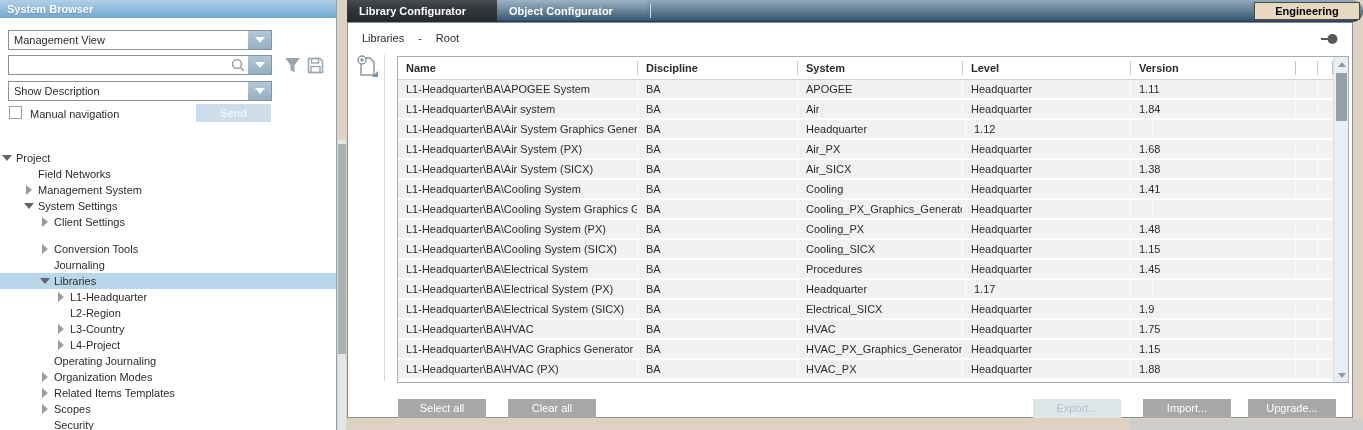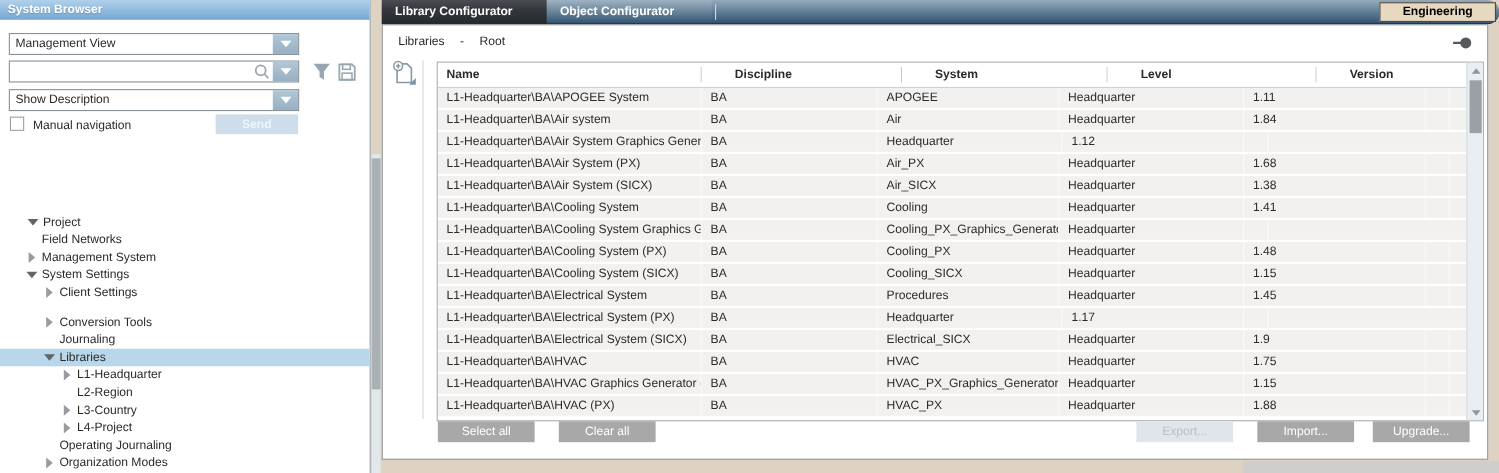--- a/index.html
+++ b/index.html
@@ -50,36 +50,36 @@
   .rp-content{position:absolute;left:347px;top:22px;width:1006px;height:396px;background:#fff;border:1px solid #8b9094;}
   .breadcrumb{position:absolute;left:14px;top:9px;display:flex;gap:14px;align-items:center;}
   .pin-icon{position:absolute;right:14px;top:10px;width:18px;height:12px;}
   .newdoc-icon{position:absolute;left:8px;top:32px;width:24px;height:24px;}
   .icon-strip-divider{position:absolute;left:36px;top:32px;width:1px;height:326px;background:#d3d6d8;}
 
   
   .table-frame{position:absolute;left:49px;top:33px;width:952px;height:327px;border:1px solid #a9adb0;background:#fff;display:flex;flex-direction:column;}
   .t-inner{display:flex;flex:1;}
   .t-grid{flex:1;overflow:hidden;}
-  .t-header{display:flex;height:23px;background:#fff;border-bottom:1px solid #cfd2d4;gap:22px;}
+  .t-header{display:flex;height:23px;background:#fff;border-bottom:1px solid #cfd2d4;}
   .hcell{font-weight:bold;line-height:23px;padding-left:8px;position:relative;white-space:nowrap;overflow:hidden;}
   .hcell::after{content:'';position:absolute;right:0;top:4px;bottom:4px;width:1px;background:#c4c8ca;}
   .t-row{display:flex;height:20px;background:#f2f1ef;border-bottom:2px solid #fff;}
   .cell{line-height:18px;padding-left:8px;white-space:nowrap;overflow:hidden;border-right:1px solid #fafaf9;}
   .col-0{width:240px;flex:none;} .col-1{width:160px;flex:none;} .col-2{width:165px;flex:none;}
   .col-3{width:168px;flex:none;} .col-4{width:165px;flex:none;} .col-5{width:22px;flex:none;padding:0;} .col-6{flex:1;padding:0;border:none;}
   .t-scrollbar{width:15px;flex:none;background:#e8eef1;position:relative;border-left:1px solid #d7dcde;}
   .sb-up,.sb-down{position:absolute;left:0;width:15px;height:14px;display:flex;align-items:center;justify-content:center;}
   .sb-up{top:0;} .sb-down{bottom:0;}
   .sb-up::before{content:'';border-left:4px solid transparent;border-right:4px solid transparent;border-bottom:5px solid #8f979c;}
   .sb-down::before{content:'';border-left:4px solid transparent;border-right:4px solid transparent;border-top:5px solid #8f979c;}
   .sb-thumb{position:absolute;left:2px;top:16px;width:11px;height:48px;background:#99a1a6;}
 
   
-  .gbtn{position:absolute;top:360px;width:88px;height:19px;background:var(--button-gray);color:#fff;text-align:center;line-height:19px;}
+  .gbtn{position:absolute;top:376px;width:88px;height:19px;background:var(--button-gray);color:#fff;text-align:center;line-height:19px;}
   .btn-select-all{left:50px;} .btn-clear-all{left:160px;}
   .btn-export{left:685px;background:#dee6ea;color:#b5c2ca;} .btn-import{left:795px;} .btn-upgrade{left:900px;}
   .corner-strip{position:absolute;left:1130px;top:419px;width:233px;height:11px;background:#cfcecd;}
   svg{display:block;}
 </style>
 </head>
 <body>
 
 <div class="left-panel">
   <div class="lp-header">System Browser</div>
@@ -116,21 +116,21 @@
   <div class="combo combo2">
     <span class="combo-label">Show Description</span>
     <span class="combo-btn"></span>
   </div>
 
   <span class="checkbox"></span>
   <span class="check-row-label">Manual navigation</span>
   <div class="send-btn">Send</div>
 
   <div class="tree">
-      <div class="tree-row" style="padding-left: 25px; margin-top: 44px;">
+      <div class="tree-row" style="padding-left: 2px;">
         <span class="expander arrow-down"></span>
         <span class="tree-label">Project</span>
       </div>
       <div class="tree-row" style="padding-left: 24px;">
         <span class="expander arrow-none"></span>
         <span class="tree-label">Field Networks</span>
       </div>
       <div class="tree-row" style="padding-left: 24px;">
         <span class="expander arrow-right"></span>
         <span class="tree-label">Management System</span>

